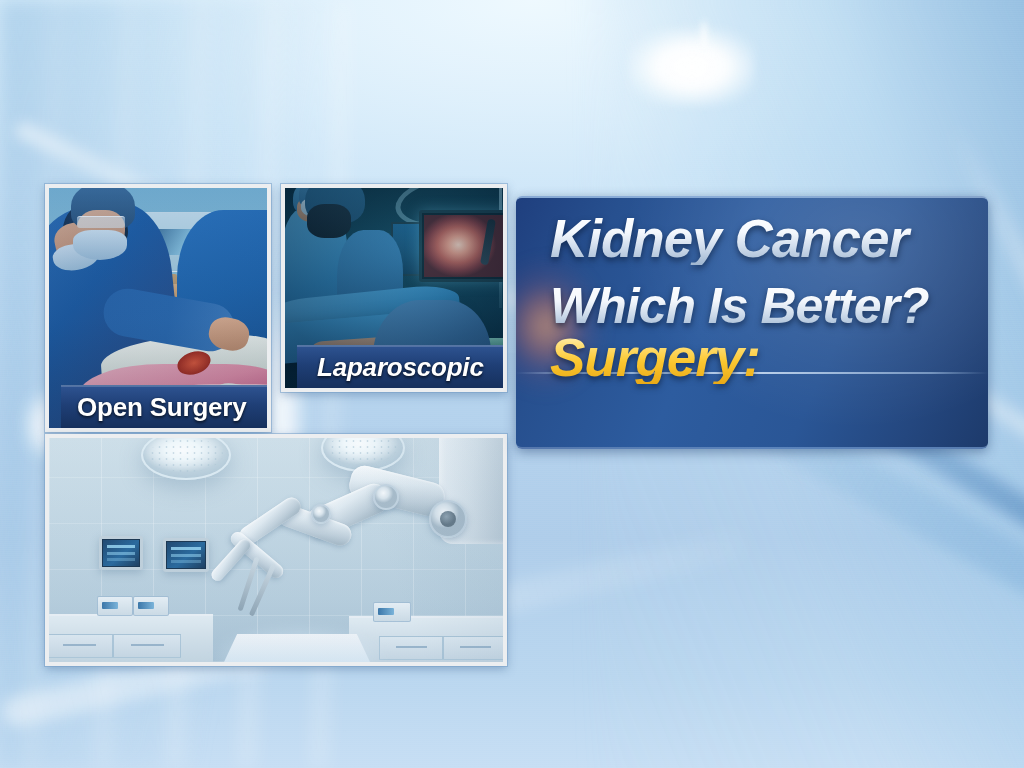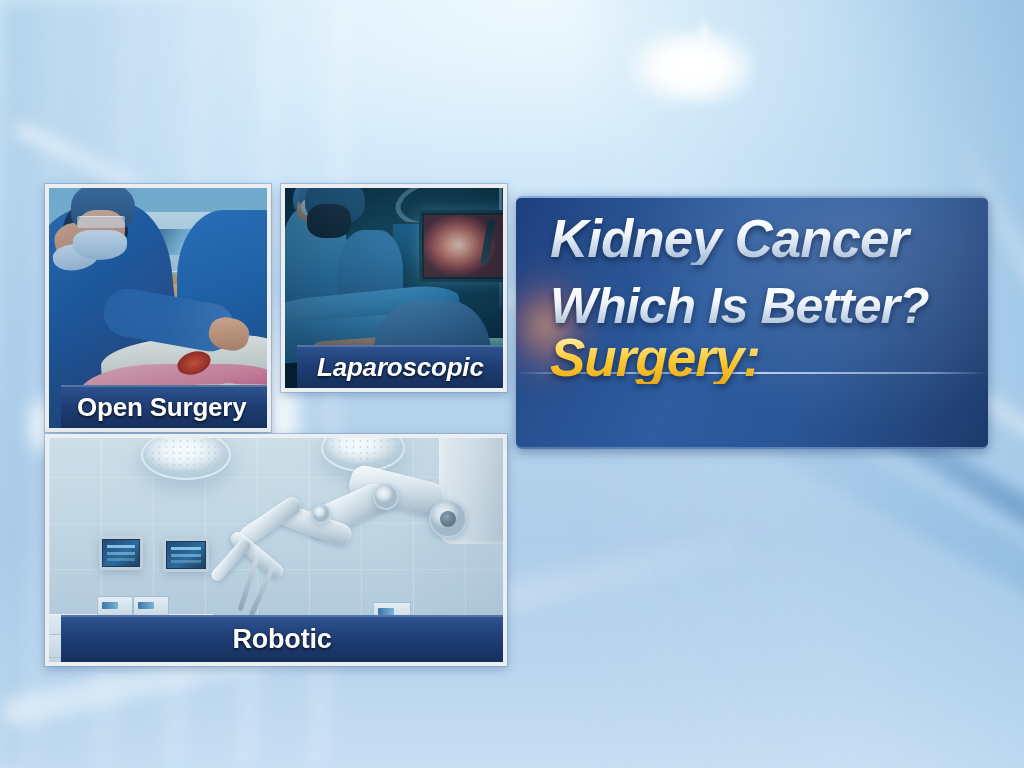--- a/index.html
+++ b/index.html
@@ -751,23 +751,20 @@
       <div class="rob-arm-seg seg-e"></div>
       <div class="rob-arm-seg seg-f"></div>
       <div class="rob-joint j1"></div>
       <div class="rob-joint j2"></div>
       <div class="rob-joint j3"></div>
       <div class="rob-tool t1"></div>
       <div class="rob-tool t2"></div>
       <div class="rob-arm-shadow"></div>
       <div class="rob-tint"></div>
     </div>
-    <div class="label-bar">
-      <span class="txt">Robotic</span>
-    </div>
   </div>
 
   <div id="title-panel">
     <div class="panel-glow-left"></div>
     <div class="panel-sheen"></div>
     <div class="panel-hr"></div>
     <div class="title-lines">
       <div class="tline tline-1">Kidney Cancer</div>
       <div class="tline tline-3">Which Is Better?</div>
       <div class="tline tline-2">Surgery:</div>

